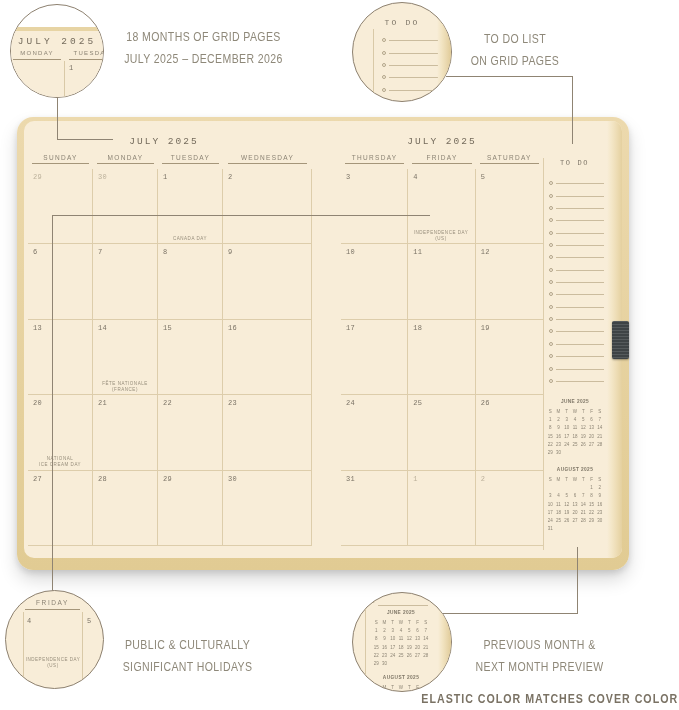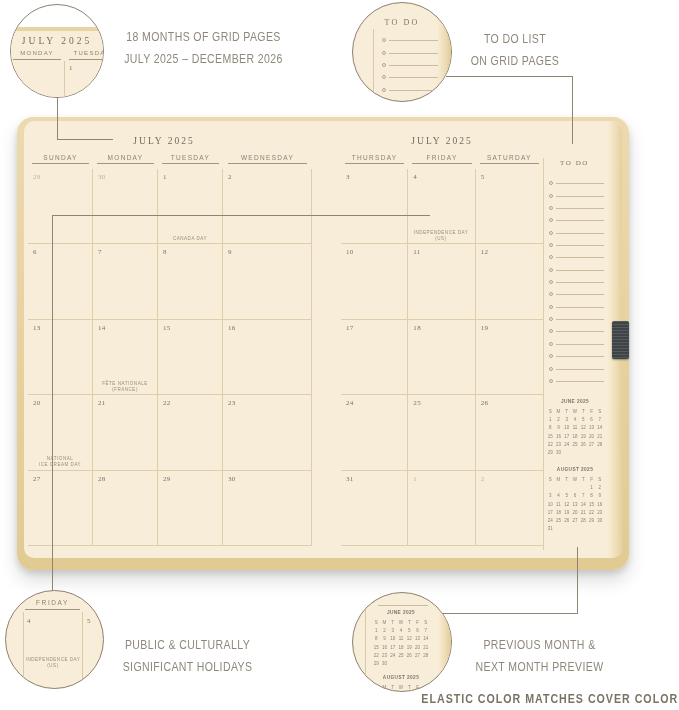--- a/index.html
+++ b/index.html
@@ -1,19 +1,19 @@
 <!DOCTYPE html>
 <html><head>
 <meta charset="utf-8">
 <style>
   * { margin:0; padding:0; box-sizing:border-box; }
   html,body { background:#ffffff; }
   body { font-family:"Liberation Sans", sans-serif; }
   .stage { position:relative; width:679px; height:710px; background:#fff; overflow:hidden; }
-  .serif { font-family:Liberation Serif, serif; }
+  .serif { font-family:Liberation Mono, monospace; }
 
   
   .caption { position:absolute; text-align:center; font-size:13.5px; letter-spacing:.5px;
              color:#8e8879; line-height:1.6; transform:scaleX(.78); transform-origin:center top; white-space:nowrap; }
   .footer-caption { position:absolute; right:1px; top:691px; font-size:13px; font-weight:bold;
              letter-spacing:1.2px; color:#7a7264; transform:scaleX(.82); transform-origin:100% 0; white-space:nowrap; }
 
   
   .connector { position:absolute; background:#8f8473; z-index:5; }
 

